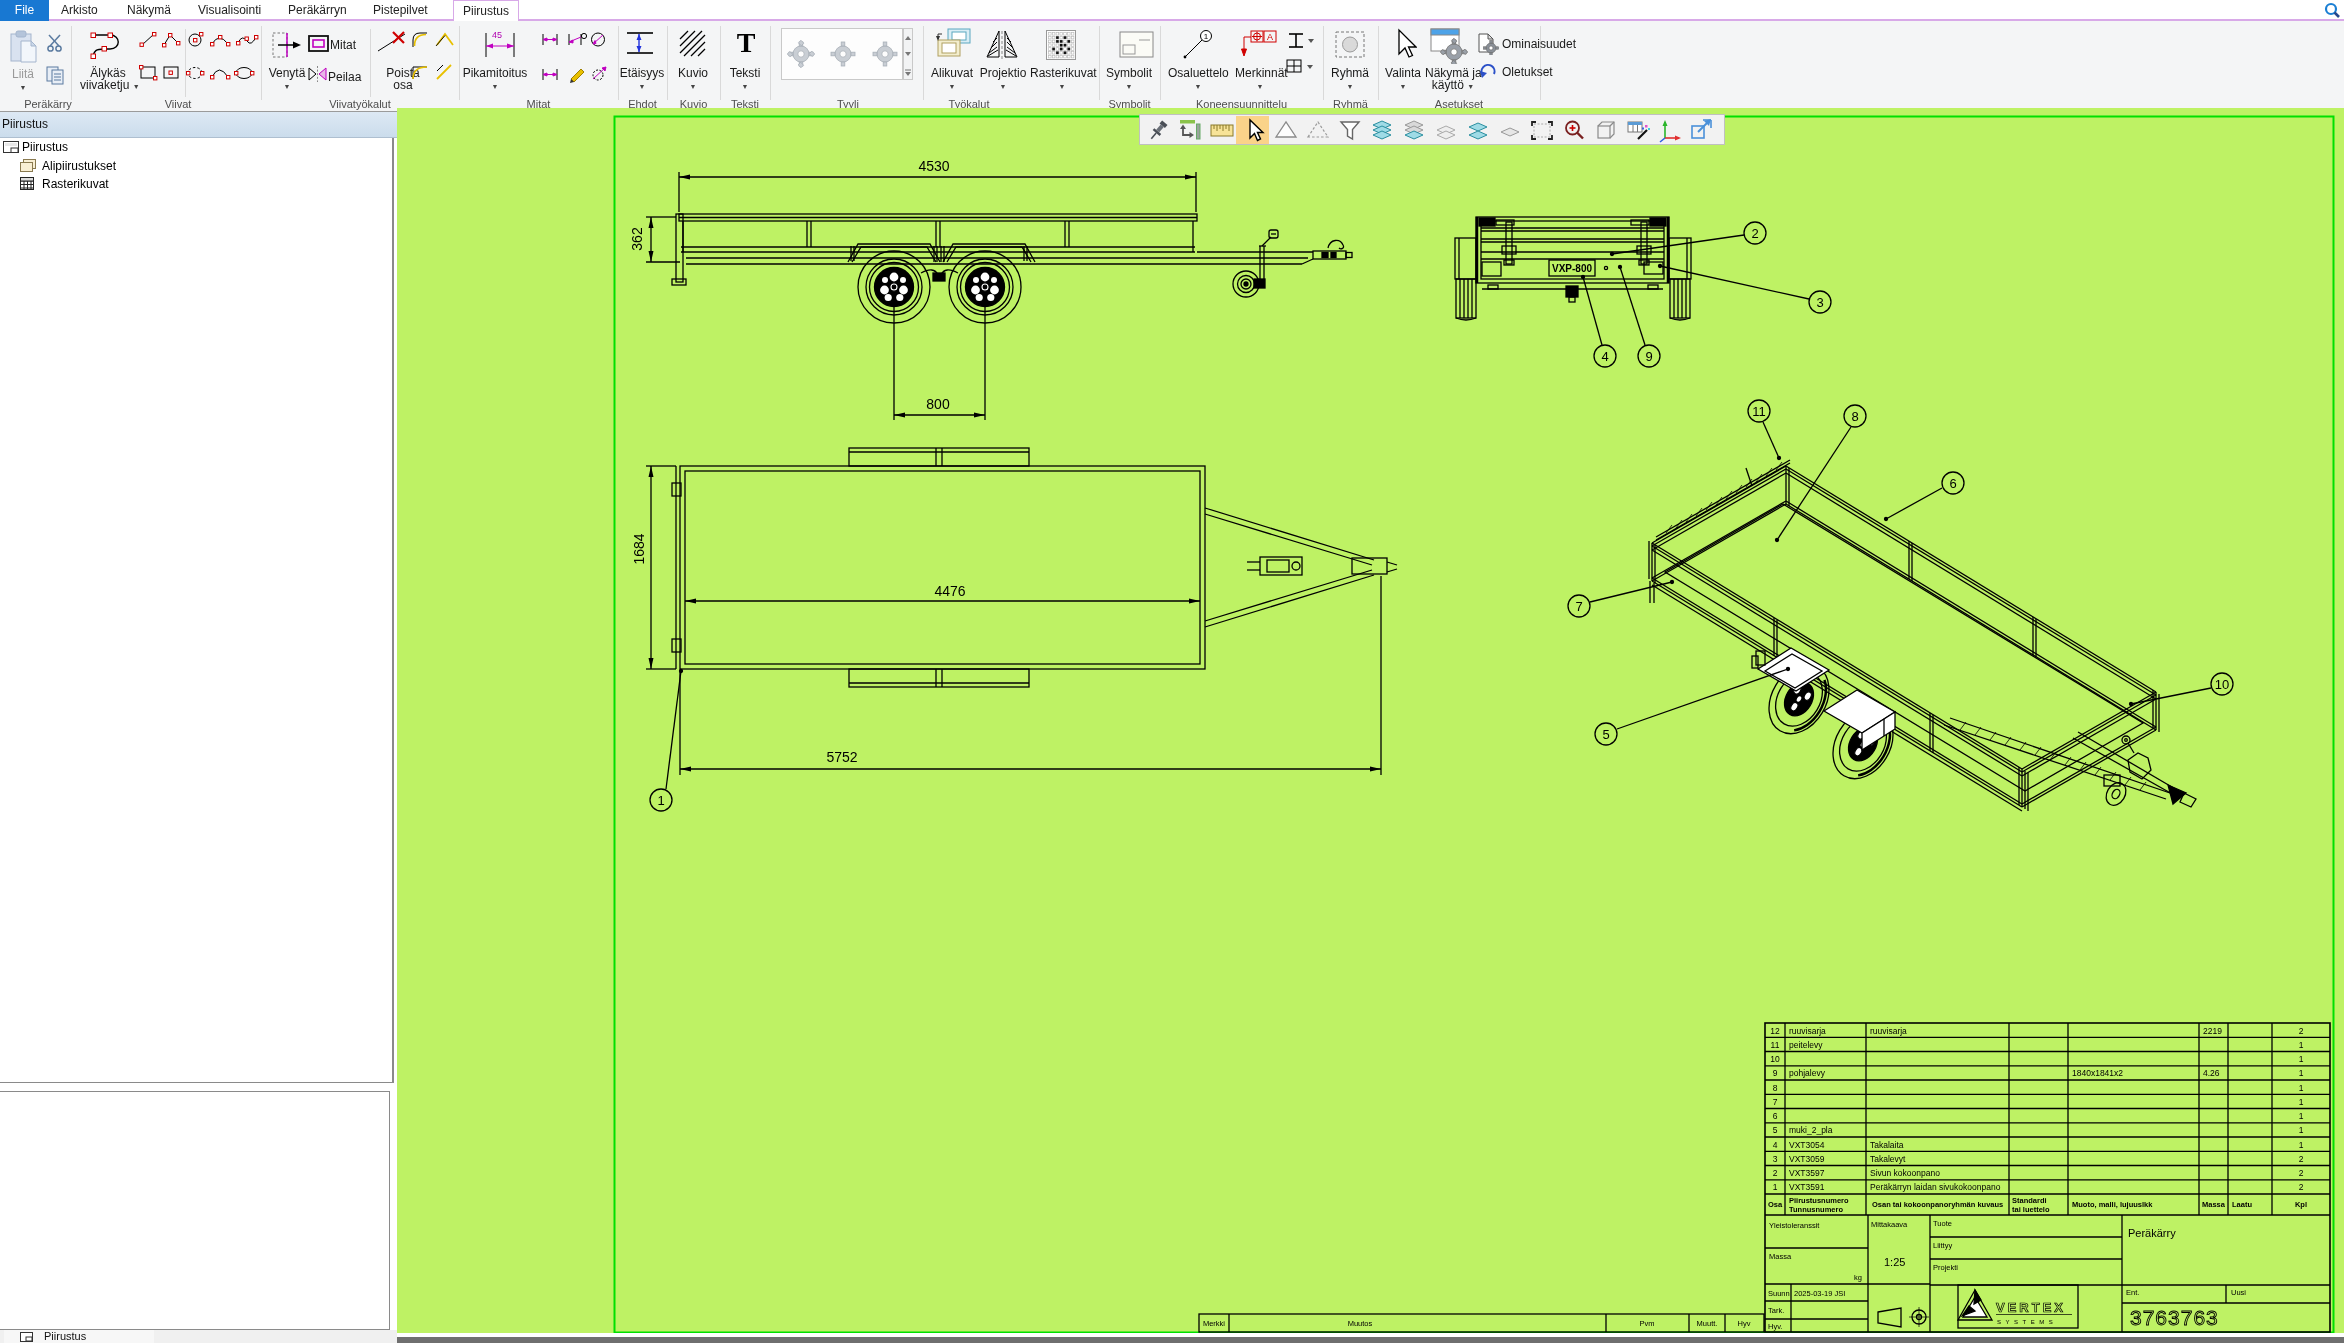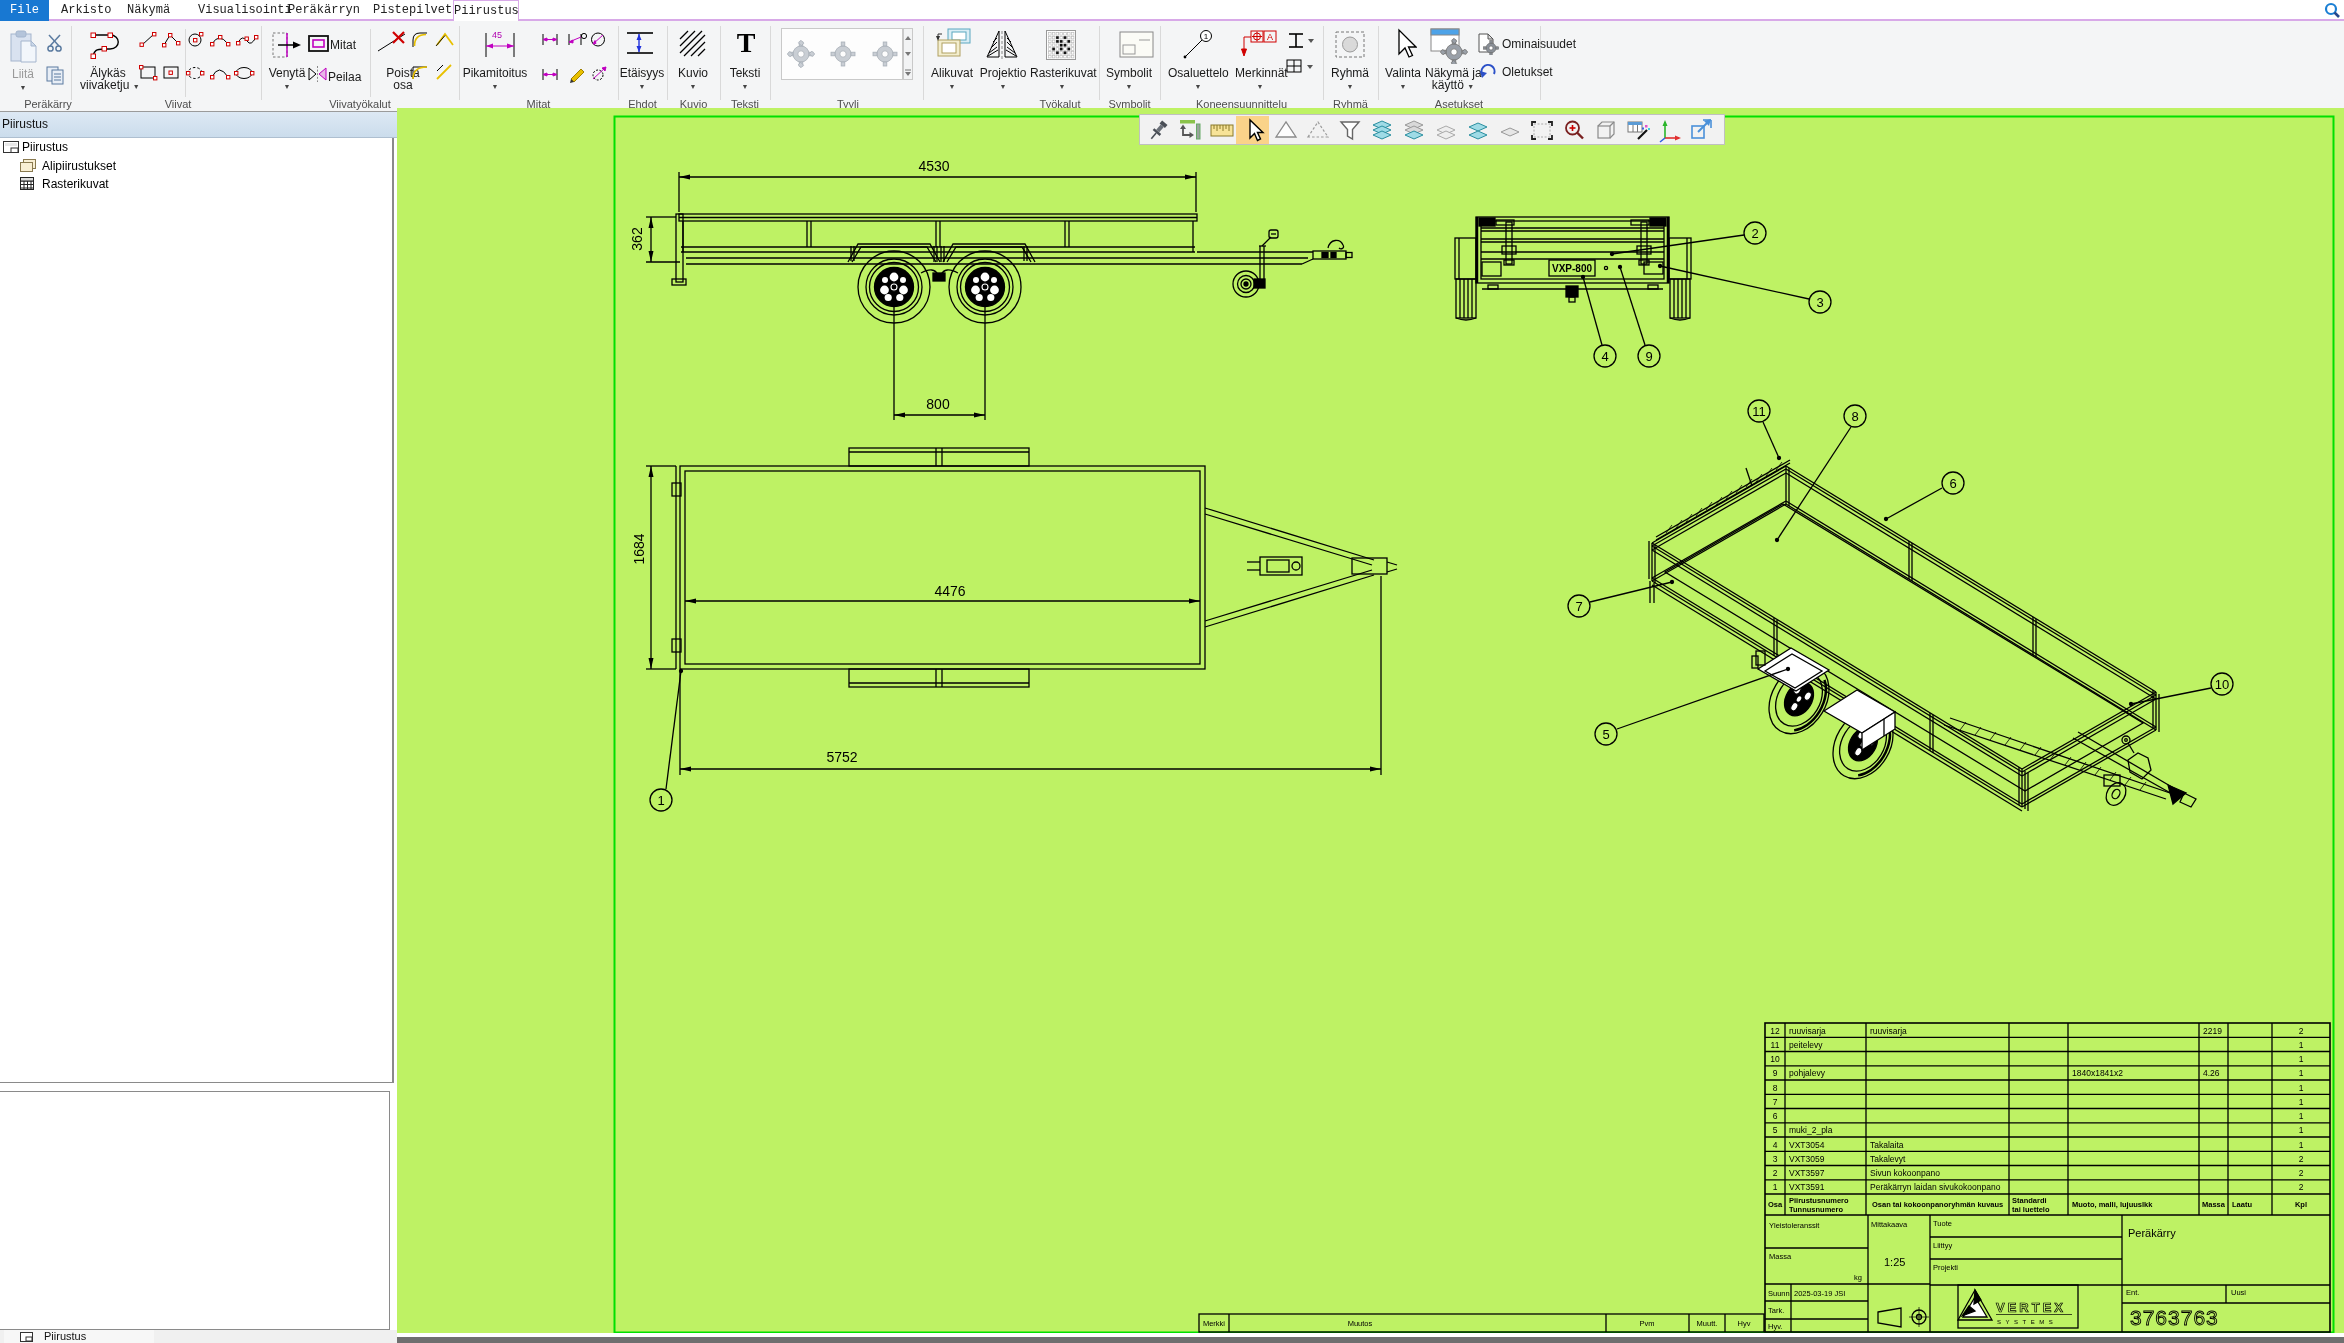--- a/index.html
+++ b/index.html
@@ -1,20 +1,20 @@
 <!DOCTYPE html>
 <html><head>
 <meta charset="utf-8">
 <style>
 * { margin:0; padding:0; box-sizing:border-box; }
 html,body { width:2344px; height:1343px; overflow:hidden; background:#fff;
   font-family:"Liberation Sans", sans-serif; }
 .abs { position:absolute; }
 
-#tabbar { position:absolute; left:0; top:0; width:2344px; height:21px; background:#fff;font-family:Liberation Mono, monospace; }
+#tabbar { position:absolute; left:0; top:0; width:2344px; height:21px; background:#fff; }
 #tabbar .underline { position:absolute; left:0; top:19px; width:2344px; height:2px; background:#d8a9e8; }
 #filetab { position:absolute; left:0; top:0; width:49px; height:21px; background:#1878d2; color:#fff;
   font-size:12px; text-align:center; line-height:20px; }
 .tab { position:absolute; top:0; height:21px; font-size:12px; color:#222; line-height:20px; }
 #activetab { position:absolute; left:453px; top:0; width:66px; height:21px; background:#fff;
   border:1px solid #d8a9e8; border-bottom:none; text-align:center; font-size:12px; line-height:20px; color:#222; z-index:2;}
 #searchbtn { position:absolute; right:2px; top:1px; width:20px; height:19px; }
 
 #ribbon { position:absolute; left:0; top:21px; width:2344px; height:91px; background:#f4f5f6;
   border-bottom:1px solid #9b9b9b; }
@@ -79,21 +79,21 @@
   <div class="gsep" style="left:1540px"></div>
 
   <div class="glabel" style="left:6px; width:84px;">Peräkärry</div>
   <div class="glabel" style="left:100px; width:156px;">Viivat</div>
   <div class="glabel" style="left:266px; width:188px;">Viivatyökalut</div>
   <div class="glabel" style="left:464px; width:149px;">Mitat</div>
   <div class="glabel" style="left:620px; width:45px;">Ehdot</div>
   <div class="glabel" style="left:669px; width:49px;">Kuvio</div>
   <div class="glabel" style="left:722px; width:46px;">Teksti</div>
   <div class="glabel" style="left:775px; width:146px;">Tyyli</div>
-  <div class="glabel" style="left:976px; width:168px;text-align:center;">Työkalut</div>
+  <div class="glabel" style="left:885px; width:168px;text-align:center;">Työkalut</div>
   <div class="glabel" style="left:1101px; width:57px;">Symbolit</div>
   <div class="glabel" style="left:1162px; width:159px;">Koneensuunnittelu</div>
   <div class="glabel" style="left:1325px; width:51px;">Ryhmä</div>
   <div class="glabel" style="left:1380px; width:158px;">Asetukset</div>
   <div id="ribicons">
 
   <svg class="abs" style="left:8px;top:8px" width="32" height="35">
         <rect x="3" y="5" width="20" height="27" fill="#d9e2f0" stroke="#a4b5cd"></rect>
         <rect x="8" y="2" width="10" height="6" rx="2" fill="#b4c4da" stroke="#a4b5cd"></rect>
         <path d="M13,12 h10 l5,5 v16 h-15 z" fill="#f2f6fb" stroke="#a4b5cd"></path>

